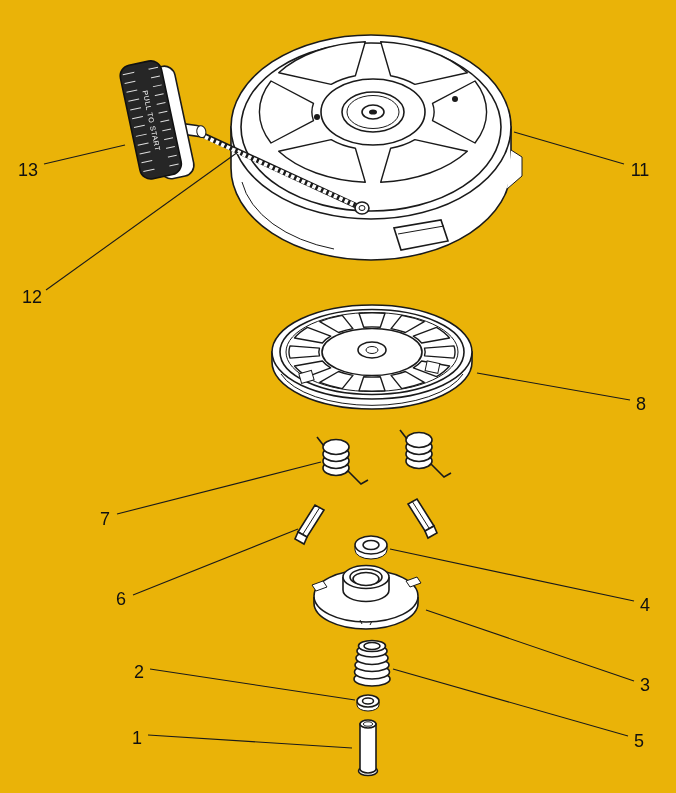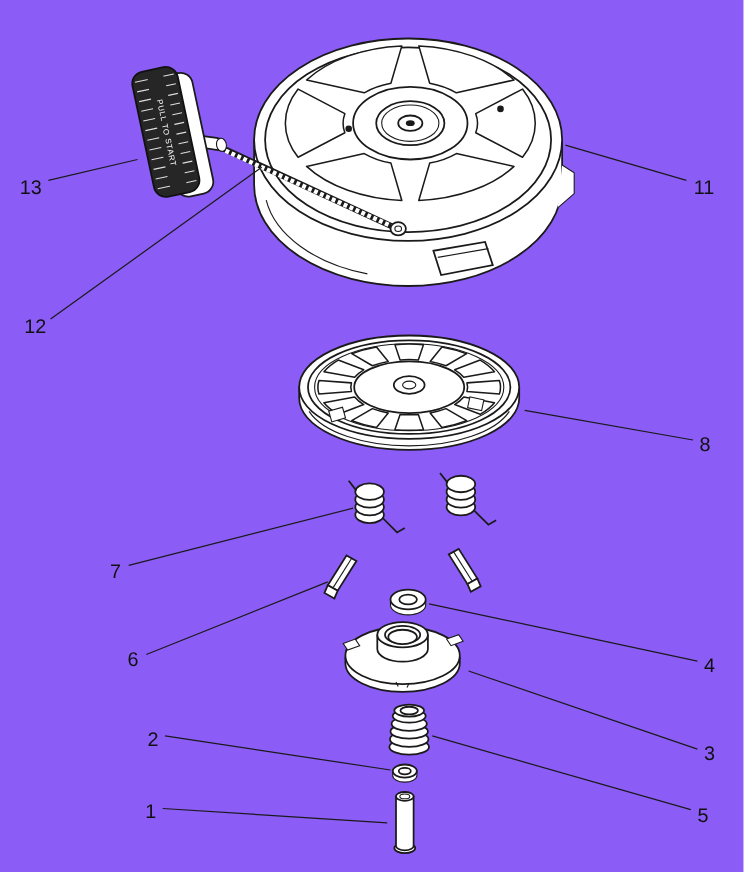--- a/index.html
+++ b/index.html
@@ -1,20 +1,20 @@
 <!DOCTYPE html>
 <html><head>
 <meta charset="utf-8">
 <style>
   html, body { margin: 0; padding: 0; background: #ffffff; }
   .page {
     position: relative;
     width: 676px;
     height: 793px;
-    background: #8b5cf6;
+    background: #eab308;
     overflow: hidden;
     font-family: "Liberation Sans", sans-serif;
   }
   svg { display: block; }
   .ln  { fill: none;    stroke: #1a1a1a; stroke-width: 1.6; }
   .fw  { fill: #ffffff; stroke: #1a1a1a; stroke-width: 1.6; }
   .thin { stroke-width: 1; }
   .cut use { fill: #ffffff; stroke: #1a1a1a; stroke-width: 1.4; stroke-linejoin: round; }
   .leaders line { stroke: #1a1a1a; stroke-width: 1.1; }
   .callout {

